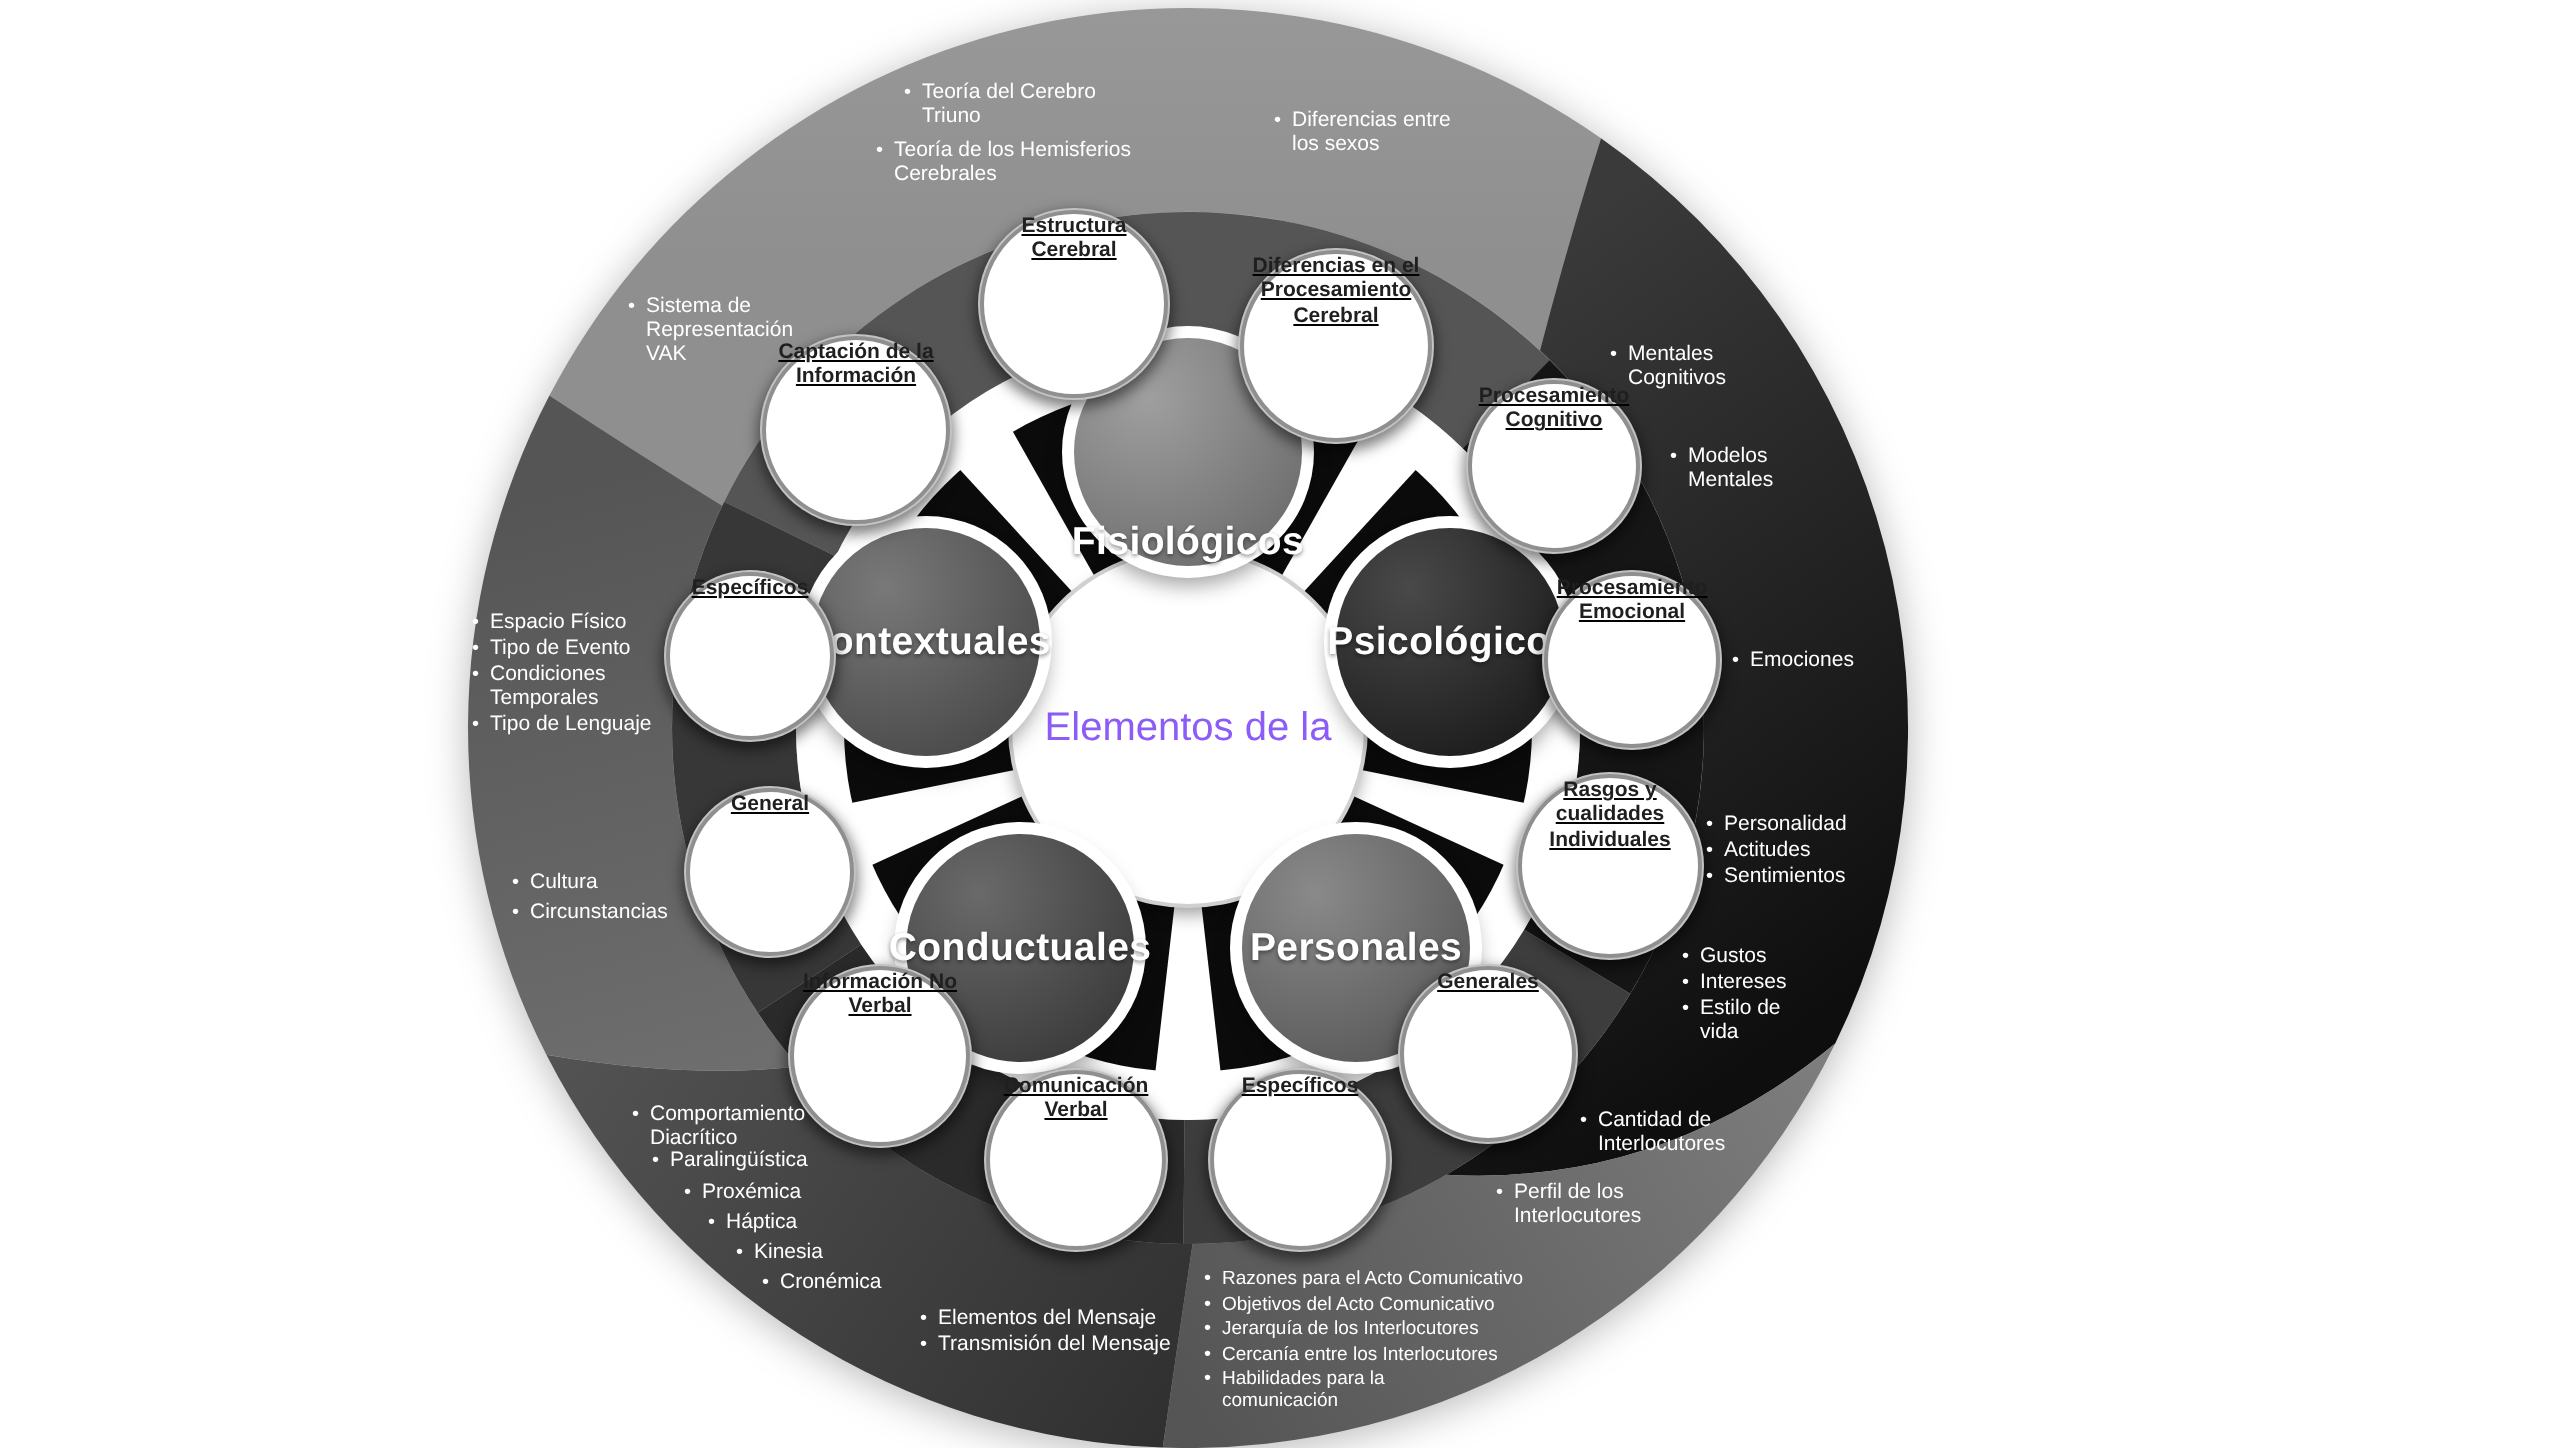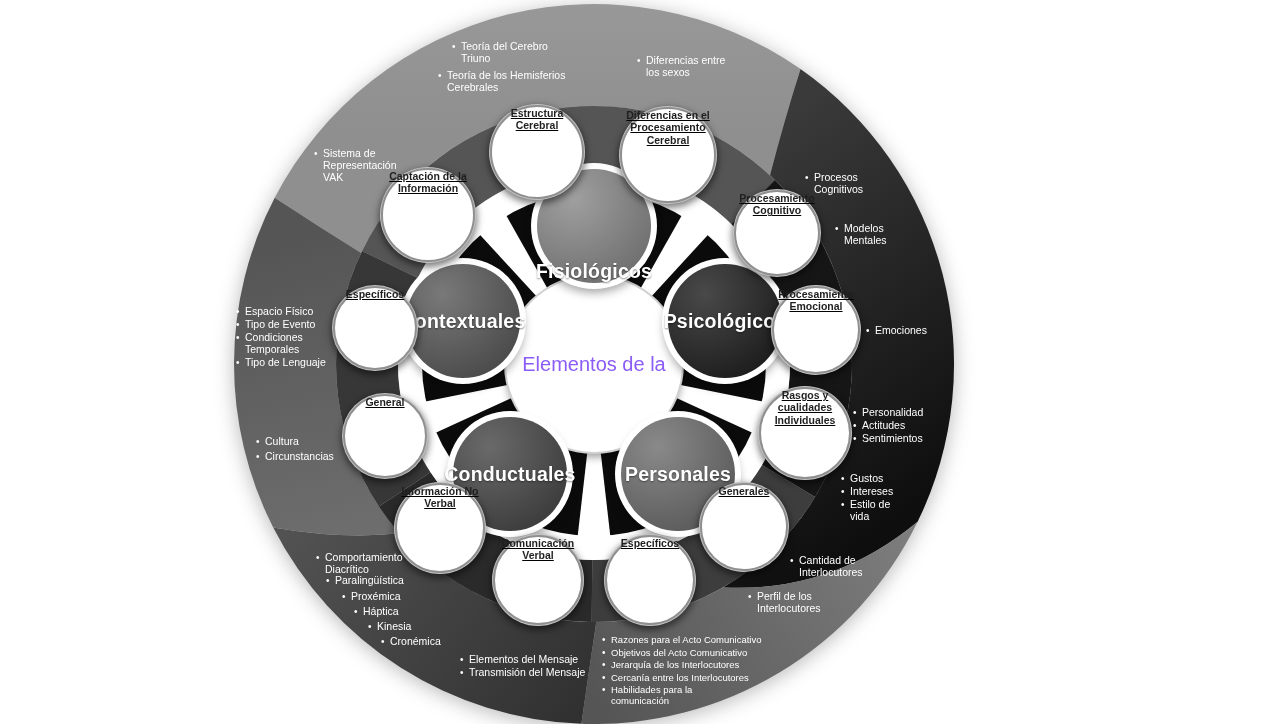--- a/index.html
+++ b/index.html
@@ -94,21 +94,21 @@
   <div class="main-circle" style="left: 406px; top: 264px; width: 114px; height: 114px; background-color: rgb(95, 95, 95);">
     <span class="lbl">Contextuales</span>
   </div>
 
   <div class="sub-circle" style="left:381px;top:168px;width:94px;height:94px;">
     <span class="slbl" style="width:82px;">Captación de la Información</span>
     </div>
   <div class="sub-circle" style="left:490px;top:105px;width:94px;height:94px;">
     <span class="slbl" style="width:70px;">Estructura Cerebral</span>
     </div>
-  <div class="sub-circle" style="left:620px;top:107px;width:96px;height:96px;">
+  <div class="sub-circle" style="left:620px;top:125px;width:96px;height:96px;">
     <span class="slbl" style="width:88px;">Diferencias en el Procesamiento Cerebral</span>
     </div>
   <div class="sub-circle" style="left:734px;top:190px;width:86px;height:86px;">
     <span class="slbl" style="width:80px;">Procesamiento Cognitivo</span>
     </div>
   <div class="sub-circle" style="left:772px;top:286px;width:88px;height:88px;">
     <span class="slbl" style="width:80px;">Procesamiento Emocional</span>
     </div>
   <div class="sub-circle" style="left:759px;top:387px;width:92px;height:92px;">
     <span class="slbl" style="width:76px;">Rasgos y cualidades Individuales</span>
@@ -153,21 +153,21 @@
   <div class="bullets" style="left:314px;top:148px;width:98px;">
     <div class="bi">
         <span class="dot">•</span>
         <span class="bt">Sistema de Representación VAK</span>
       </div>
   </div>
 
   <div class="bullets" style="left:805px;top:172px;width:78px;">
     <div class="bi">
         <span class="dot">•</span>
-        <span class="bt">Procesos Cognitivos</span>
+        <span class="bt">Mentales Cognitivos</span>
       </div>
   </div>
   <div class="bullets" style="left:835px;top:223px;width:66px;">
     <div class="bi">
         <span class="dot">•</span>
         <span class="bt">Modelos Mentales</span>
       </div>
   </div>
   <div class="bullets" style="left:866px;top:325px;width:80px;">
     <div class="bi">

